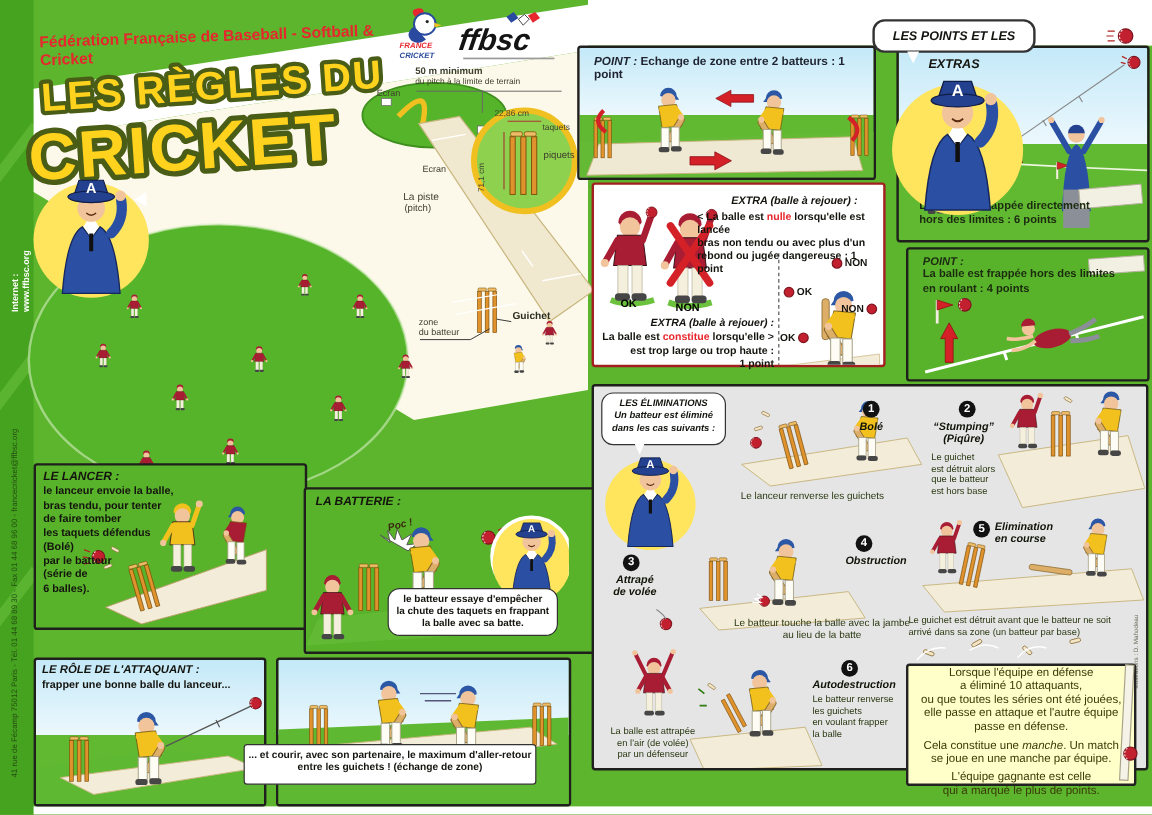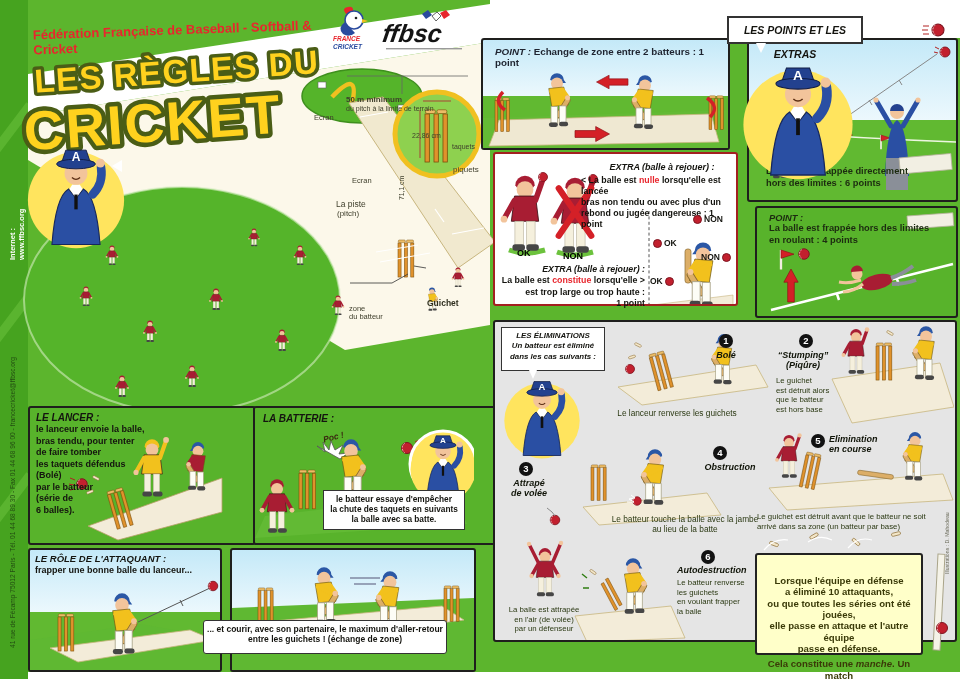--- a/index.html
+++ b/index.html
@@ -7,23 +7,23 @@
     font-family:"Liberation Sans",sans-serif;-webkit-font-smoothing:antialiased;}
   .abs{position:absolute;}
   .pre{white-space:pre-line;}
   .it{font-style:italic;}
   .b{font-weight:bold;}
   .panel{position:absolute;border:2px solid #1f1f1d;border-radius:3px;box-sizing:border-box;background:#58b32b;z-index:3;}
   .sky{background:linear-gradient(180deg,#c4e9f8 0%,#ecf8fd 52%,#61b931 52%);}
   .scn{position:absolute;z-index:1;}
   .ptitle{font-style:italic;font-weight:bold;color:#14140f;font-size:10px;line-height:1.1;z-index:2;position:absolute;}
   .body-txt{font-size:9px;font-weight:bold;color:#14140f;line-height:1.28;z-index:2;position:absolute;}
-  .bubble{position:absolute;background:#fff;border:1.5px solid #333;border-radius:0;box-sizing:border-box;
+  .bubble{position:absolute;background:#fff;border:1.5px solid #333;border-radius:10px;box-sizing:border-box;
     text-align:center;z-index:5;}
-  .lbl{position:absolute;color:#3f3f2c;z-index:2;line-height:1.1;margin-top:40px;}
+  .lbl{position:absolute;color:#3f3f2c;z-index:2;line-height:1.1;}
   .cap{position:absolute;color:#2b3913;font-size:8.3px;line-height:1.25;z-index:2;}
   .badge{position:absolute;width:14px;height:14px;border-radius:50%;background:#121212;color:#fff;
     font-size:9.5px;font-weight:bold;text-align:center;line-height:14px;z-index:4;}
   .etitle{position:absolute;font-style:italic;font-weight:bold;color:#101408;font-size:9px;line-height:1.15;z-index:4;}
   .vtext{writing-mode:vertical-rl;transform:rotate(180deg);}
   .tail{position:absolute;width:0;height:0;z-index:6;}
   .marker{position:absolute;display:flex;align-items:center;gap:2px;font-size:8.5px;font-weight:bold;color:#14140f;z-index:3;}
   .dot{width:7px;height:7px;border-radius:50%;background:#c2202e;border:1px solid #7d1420;display:inline-block;}
 </style>
 </head>
@@ -211,21 +211,21 @@
   <div class="lbl vtext" style="left:398px;top:112px;height:48px;font-size:6.8px">71,1 cm</div>
   <div class="lbl b" style="left:427px;top:259px;font-size:8.5px;color:#2e2e1e">Guichet</div>
   <div class="lbl" style="left:349px;top:265px;font-size:7.5px">zone</div>
   <div class="lbl" style="left:349px;top:273px;font-size:7.5px">du batteur</div>
 
   <svg class="abs" style="left:25px;top:133px;z-index:5" width="102" height="126" viewBox="0 0 102 126">
     <use href="#umpire" transform="translate(51,56) scale(1.85)"></use>
   </svg>
   <div class="tail" style="left:112px;top:160px;border-top:6px solid transparent;border-bottom:6px solid transparent;border-right:10px solid #fff"></div>
 
-  <div class="panel" style="left:28px;top:406px;width:228px;height:139px">
+  <div class="panel" style="left:28px;top:386px;width:228px;height:139px">
     <div class="ptitle" style="left:6px;top:4px">LE LANCER :</div>
     <div class="body-txt pre" style="left:6px;top:16px;width:112px">le lanceur envoie la balle,
 bras tendu, pour tenter
 de faire tomber
 les taquets défendus (Bolé)
 par le batteur
 (série de
 6 balles).</div>
     <svg class="scn" style="left:0;top:12px" width="194" height="123" viewBox="0 0 194 123">
       <polygon points="58,106 192,58 192,92 88,120" fill="#f3ecd9" stroke="#b9a06a" stroke-width="0.8"></polygon>
@@ -255,21 +255,21 @@
           <path d="M8 -6 l6 -3 M9 0 l7 0 M8 6 l6 3" stroke="#b22222" stroke-width="1"></path>
         </g>
       <use href="#fig" color="#a81d33" transform="translate(22,88) scale(1.5)"></use>
       <g>
         <circle cx="188" cy="44" r="33" fill="#ffe45e" stroke="#fff" stroke-width="3"></circle>
         <use href="#umpire" transform="translate(188,42) scale(1.25)"></use>
       </g>
     </svg>
     <div class="abs b it" style="left:68px;top:24px;font-size:8.5px;color:#3a2a10;transform:rotate(-14deg);z-index:3">Poc !</div>
     <div class="bubble pre" style="left:68px;top:82px;width:142px;height:40px;padding:3px 2px;font-size:8.3px;font-weight:bold;color:#14140f">le batteur essaye d'empêcher
-la chute des taquets en suivants
+la chute des taquets en frappant
 la balle avec sa batte.</div>
   </div>
 
   <div class="panel sky" style="left:28px;top:548px;width:194px;height:124px">
     <div class="ptitle" style="left:5px;top:4px;font-size:9.5px">LE RÔLE DE L'ATTAQUANT :</div>
     <div class="abs b" style="left:5px;top:15px;font-size:9px;color:#14140f;z-index:2">frapper une bonne balle du lanceur...</div>
     <svg class="scn" style="left:0;top:28px" width="190" height="92" viewBox="0 0 190 92">
       <polygon points="0,62 110,46 190,60 190,92 0,92" fill="#5fb832"></polygon>
       <polygon points="20,70 160,52 184,62 48,84" fill="#f3ecd9" stroke="#c8b67f" stroke-width="0.8"></polygon>
       <use href="#stumps" transform="translate(28,34) scale(1.1)"></use>
@@ -526,22 +526,22 @@
   <svg class="abs" style="left:748px;top:526px;z-index:6;pointer-events:none" width="212" height="140" viewBox="0 0 212 140">
     <use href="#bail" transform="translate(26,18) rotate(20) scale(1.3)"></use>
     <use href="#bail" transform="translate(66,10) rotate(-30) scale(1.3)"></use>
     <use href="#bail" transform="translate(108,16) rotate(42) scale(1.3)"></use>
     <use href="#bail" transform="translate(148,8) rotate(-14) scale(1.3)"></use>
     <path d="M16 24 q10 -12 24 -10 M60 16 q12 -8 24 -2 M100 22 q10 -12 24 -8" stroke="#fff" stroke-width="1.2" fill="none"></path>
     <rect x="190" y="28" width="7" height="96" fill="#f5f3e8" stroke="#a9a489" stroke-width="1" transform="rotate(3 190 28)"></rect>
     <use href="#ball" transform="translate(194,102) scale(1.1)"></use>
   </svg>
 
-  <div class="panel" style="left:755px;top:553px;width:168px;height:102px;background:#ffffc9;border-color:#222;z-index:5;
-       text-align:center;color:#3a3a08;font-size:9.6px;font-weight:bold;line-height:1.18;padding:20px 2px">
+  <div class="panel" style="left:755px;top:553px;width:192px;height:102px;background:#ffffc9;border-color:#222;z-index:5;
+       text-align:center;color:#3a3a08;font-size:9.6px;font-weight:normal;line-height:1.18;padding:0 2px">
     <div class="pre">Lorsque l'équipe en défense
 a éliminé 10 attaquants,
 ou que toutes les séries ont été jouées,
 elle passe en attaque et l'autre équipe
 passe en défense.</div>
     <div style="margin-top:4px"><span>Cela  constitue une </span><span class="it">manche</span><span class="pre">. Un match
 se joue en une manche par équipe.</span></div>
     <div class="pre" style="margin-top:4px">L'équipe gagnante est celle
 qui a marqué le plus de points.</div>
   </div>

